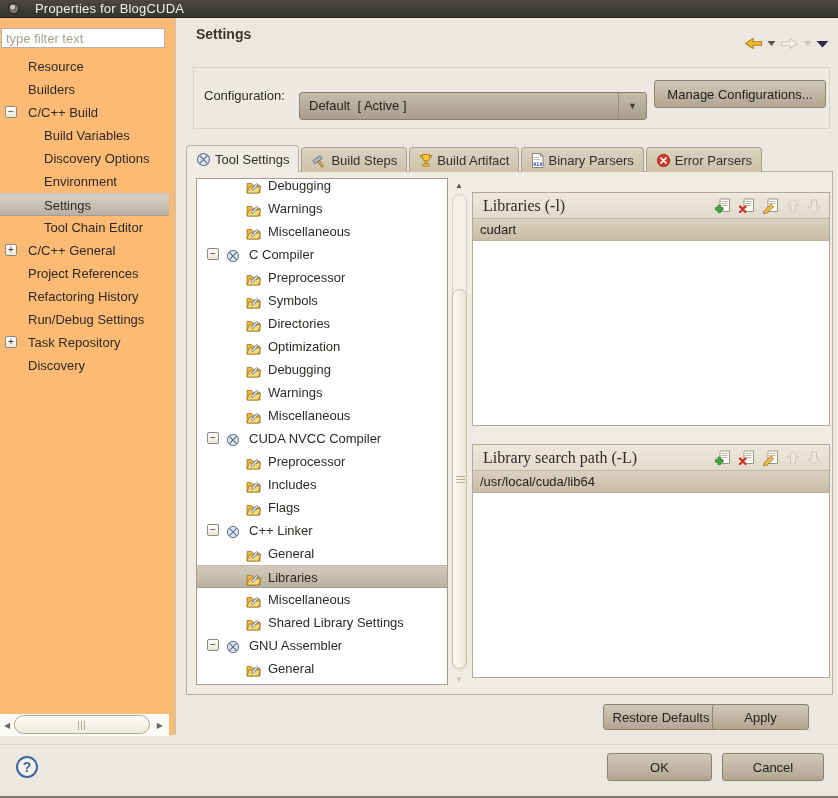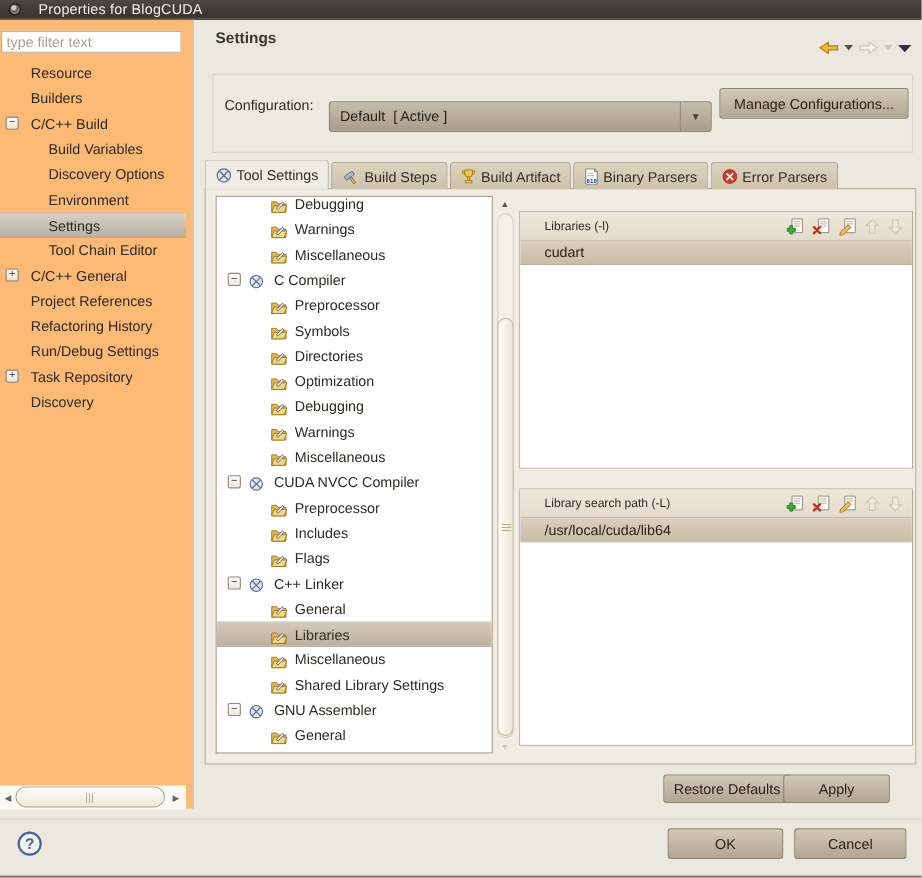--- a/index.html
+++ b/index.html
@@ -38,21 +38,21 @@
     border:1px solid #b5aa8e; background:linear-gradient(#fefdfb,#efe9db); }
   .grip-v { position:absolute; left:50%; top:5px; width:8px; height:9px; margin-left:-4px;
     background:repeating-linear-gradient(90deg,#b9ae93 0 1px,transparent 1px 3px); }
 
   
   .page-title { position:absolute; left:196px; top:26px; font-size:14px; font-weight:bold; color:#3a352d; }
   #nav-icons { position:absolute; left:744px; top:36px; display:flex; align-items:center; gap:4px; }
   #nav-icons .icon { display:inline-flex; }
 
   
-  .config-group { position:absolute; left:193px; top:67px; width:637px; height:72px;
+  .config-group { position:absolute; left:193px; top:67px; width:637px; height:62px;
     border:1px solid #d9d3c6; background:#eeeae2; }
   .config-label { position:absolute; left:10px; top:20px; font-size:13px; color:#2e2a24; }
   .combo { position:absolute; left:105px; top:24px; width:348px; height:28px; border:1px solid #8c8270;
     border-radius:3px; background:linear-gradient(#c6bcab,#a99e8a); }
   .combo-value { position:absolute; left:9px; top:5px; font-size:13px; color:#221f1a; white-space:pre; }
   .combo-btn { position:absolute; right:0; top:0; width:28px; height:100%; border-left:1px solid #948a76;
     display:flex; align-items:center; justify-content:center; font-size:9px; color:#45403a; }
   .btn { font-family:"Liberation Sans","DejaVu Sans",sans-serif; font-size:13px; color:#25211b;
     background:linear-gradient(#d2c8b8,#b2a691); border:1px solid #8d8370; border-radius:3px; cursor:default; }
   .manage-btn { position:absolute; left:460px; top:12px; width:172px; height:28px; }
@@ -87,26 +87,26 @@
     border:1px solid #c6bda4; background:linear-gradient(90deg,#fdfcf9,#ece6d7); }
   .grip-h { position:absolute; top:50%; left:3px; width:9px; height:8px; margin-top:-4px;
     background:repeating-linear-gradient(0deg,#b9ae93 0 1px,transparent 1px 3px); }
 
   
   .panel { position:absolute; left:472px; width:358px; height:234px; border:1px solid #b3a995;
     background:#fff; z-index:2; }
   #panel-0 { top:192px; } #panel-1 { top:444px; }
   .panel-header { height:26px; background:linear-gradient(#eee8dc,#e3dccd); border-bottom:1px solid #c2b9a5;
     display:flex; align-items:center; }
-  .panel-title { margin-left:22px; font-size:11px; color:#2e2a24; flex:1; }
+  .panel-title { margin-left:10px; font-size:16px; color:#2e2a24; flex:1;font-family:Liberation Serif, serif; }
   .panel-tools { display:flex; align-items:center; gap:7px; margin-right:8px; }
   .tool-btn { display:inline-flex; }
   .tool-btn.disabled { opacity:.95; }
   .panel-list { height:206px; background:#fff; }
-  .list-row { height:22px; line-height:22px; font-size:13px; color:#25211b; padding-left:22px; }
+  .list-row { height:22px; line-height:22px; font-size:13px; color:#25211b; padding-left:7px; }
   .list-row.selected { background:linear-gradient(#dad0bd,#c9bda7); border-bottom:1px solid #bdb29c; }
 
   
   #restore-btn { position:absolute; left:603px; top:704px; width:116px; height:26px; }
   #apply-btn   { position:absolute; left:712px; top:704px; width:97px;  height:26px; }
   .bottom-sep  { position:absolute; left:0; top:744px; width:838px; height:1px; background:#dad4c8; }
   .help { position:absolute; left:16px; top:756px; width:22px; height:22px; border-radius:50%;
     border:2px solid #3b66a0; display:flex; align-items:center; justify-content:center; background:#f4f1ea; }
   .help-q { color:#3b66a0; font-weight:bold; font-size:14px; }
   #ok-btn     { position:absolute; left:607px; top:753px; width:105px; height:28px; }

